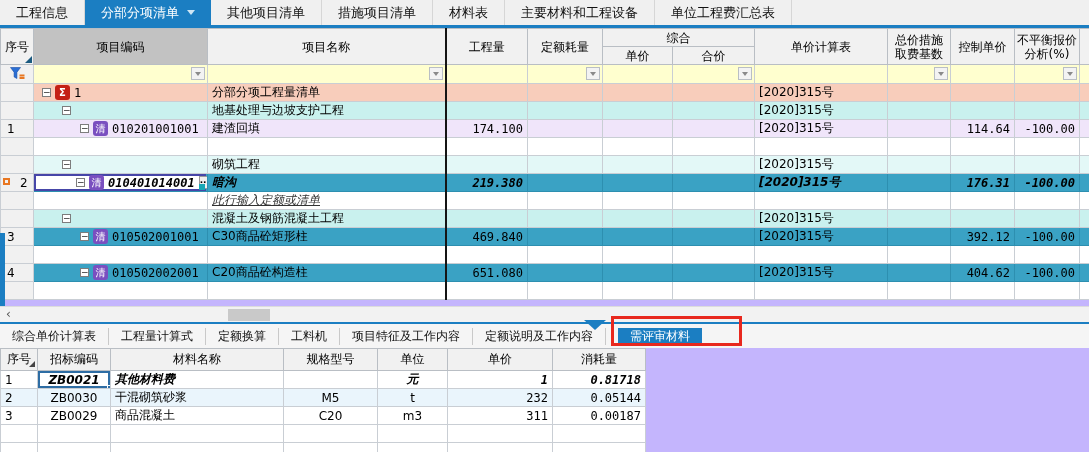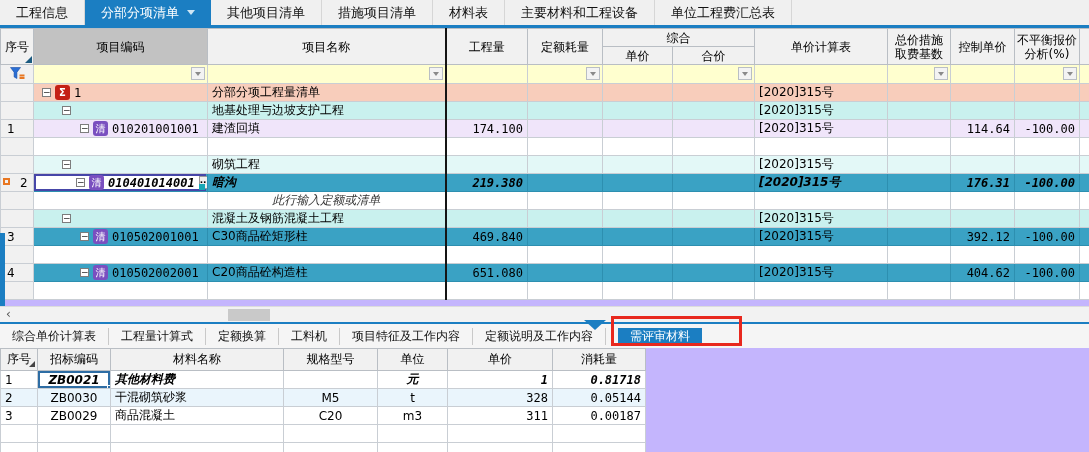--- a/index.html
+++ b/index.html
@@ -43,21 +43,21 @@
   .combo-car{width:0;height:0;border:3px solid transparent;border-top:4px solid #8a8a8a;margin-top:3px;}
   .tree{display:flex;align-items:center;gap:4px;}
   .ind-sum{padding-left:4px;}
   .ind-sec{padding-left:24px;}
   .ind-item{padding-left:42px;}
   .expander{flex:0 0 auto;width:9px;height:9px;border:1px solid #7d7d7d;background:#fff;color:#222;font-size:9px;line-height:7px;text-align:center;display:inline-block;}
   .badge{flex:0 0 auto;width:15px;height:15px;border-radius:3px;color:#fff;font-size:10px;line-height:15px;text-align:center;display:inline-block;}
   .badge.sigma{background:#c42015;font-weight:bold;}
   .badge.qing{background:#7a4fc0;}
   .code-text{font-family:"DejaVu Sans Mono","Liberation Mono",monospace;}
-  .hint{font-style:italic;color:#333;text-align:center;}
+  .hint{font-style:italic;color:#333;text-decoration:underline;}
   .row-marker{position:absolute;left:2px;top:4px;width:7px;height:7px;border:2px solid #e87722;background:transparent;}
   .seq-num-shift{padding-left:13px;display:inline-block;}
   td.rel{position:relative;}
   .edit-box{position:absolute;left:0;top:0;right:1px;bottom:0;background:#fff;border:2px solid #4646a8;display:flex;align-items:center;gap:4px;padding-left:40px;}
   .edit-box .fill-handle{position:absolute;right:-1px;bottom:-1px;width:6px;height:6px;background:#18a7b5;}
   .ellipsis-btn{margin-left:auto;margin-right:2px;width:16px;height:13px;background:#efefef;border:1px solid #9a9a9a;font-size:9px;line-height:11px;text-align:center;font-weight:bold;letter-spacing:0;}
   .left-blue-bar{position:absolute;left:0;top:233px;width:5px;height:73px;background:var(--blue);z-index:4;}
 
   
   .hscroll{height:16px;background:#f2f2f2;border-top:1px solid #dcdcdc;position:relative;}
@@ -466,21 +466,21 @@
         <td class="cen bold">元</td>
         <td class="n bold">1</td>
         <td class="n bold">0.81718</td>
       </tr>
       <tr class="alt">
         <td class="bg-seq">2</td>
         <td class="cen">ZB0030</td>
         <td>干混砌筑砂浆</td>
         <td class="cen">M5</td>
         <td class="cen">t</td>
-        <td class="n">328</td>
+        <td class="n">232</td>
         <td class="n">0.05144</td>
       </tr>
       <tr>
         <td class="bg-seq">3</td>
         <td class="cen">ZB0029</td>
         <td>商品混凝土</td>
         <td class="cen">C20</td>
         <td class="cen">m3</td>
         <td class="n">311</td>
         <td class="n">0.00187</td>

